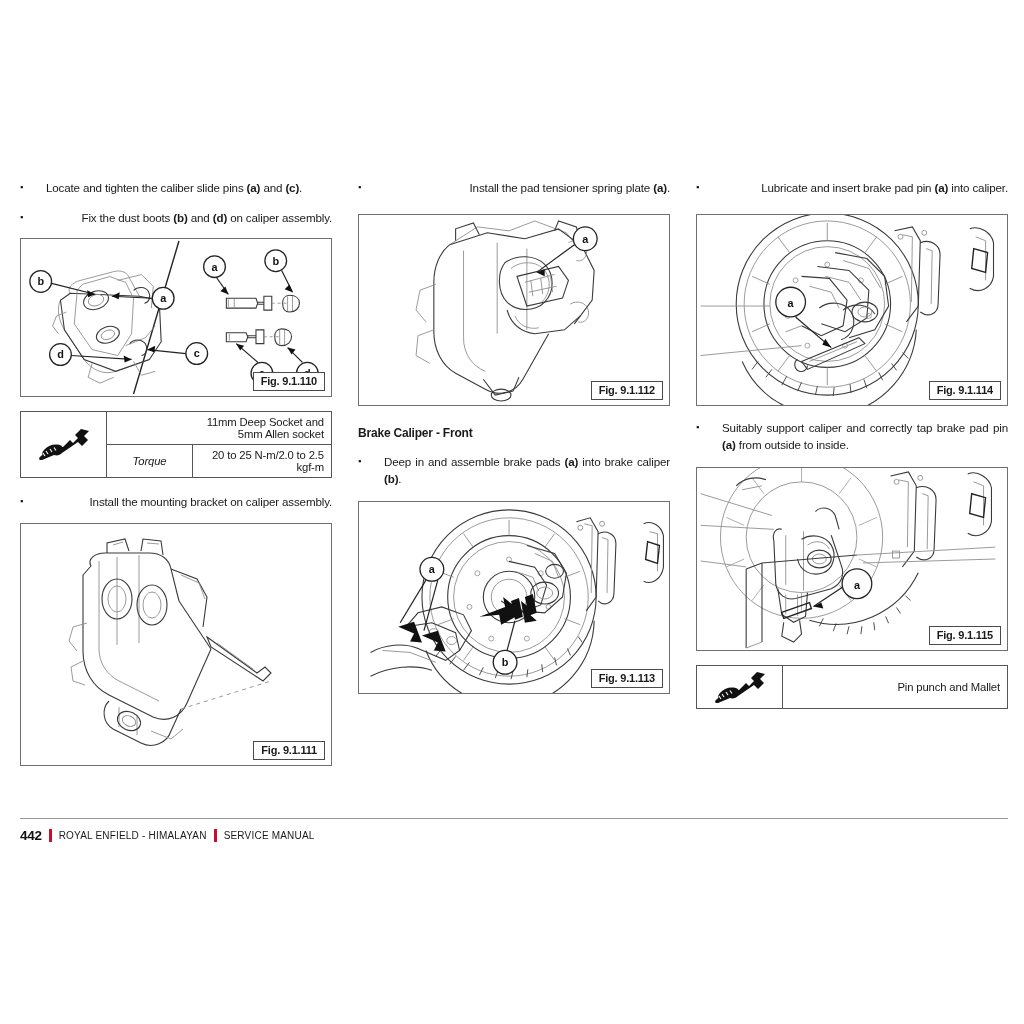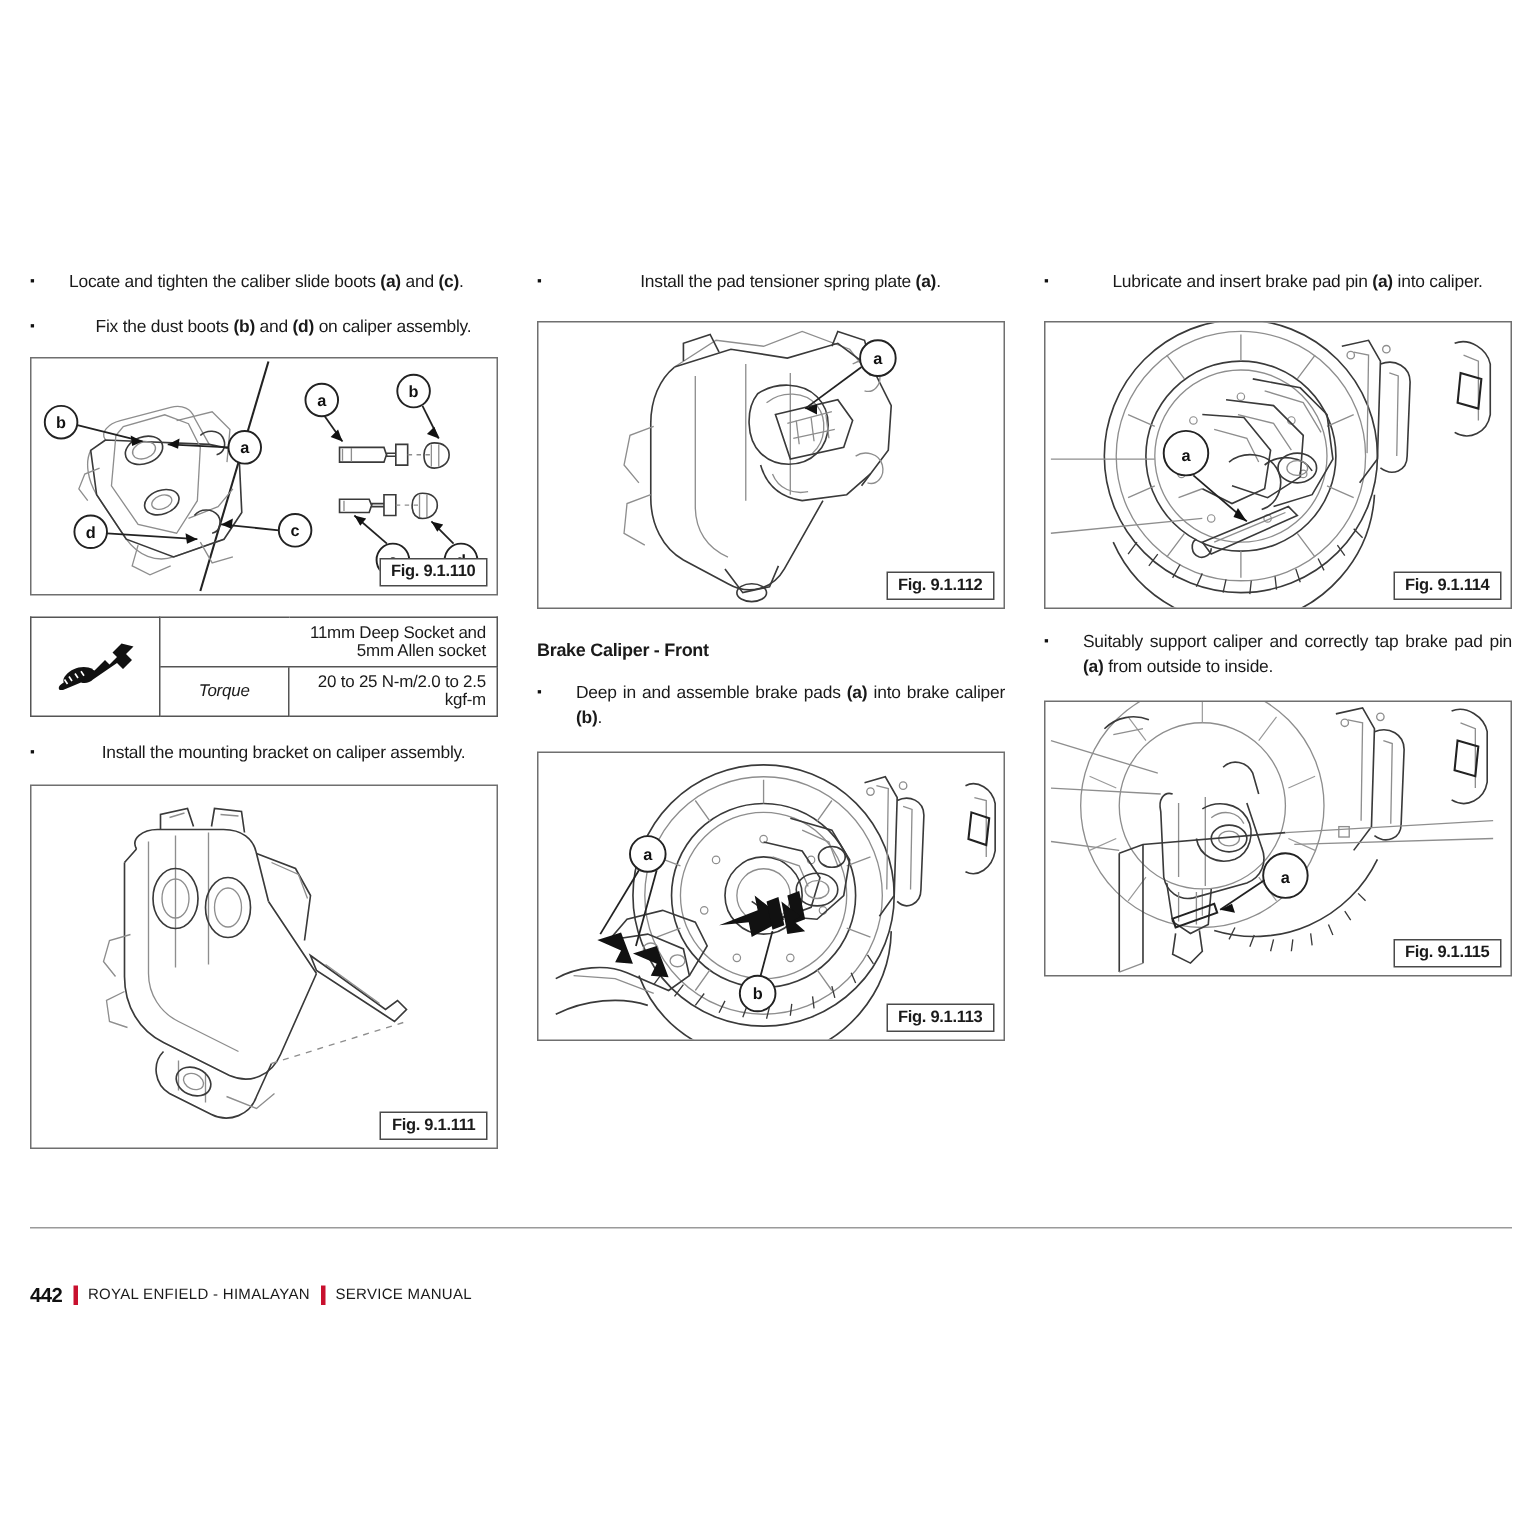--- a/index.html
+++ b/index.html
@@ -31,21 +31,21 @@
     letter-spacing: -0.15px;
   }
   .bullet .dot {
     flex: 0 0 26px;
     font-size: 9px;
     line-height: 1.75;
     color: #111;
   }
   .bullet .btxt { flex: 1 1 auto; text-align: justify; }
   .bullet .btxt b { font-weight: bold; }
-  .bullet.nojust .btxt { text-align: center; }
+  .bullet.nojust .btxt { text-align: right; }
 
   
   .sec-head {
     font-size: 12px;
     font-weight: bold;
     letter-spacing: -0.2px;
     margin: 6px 0 14px 0;
   }
 
   
@@ -95,21 +95,20 @@
     width: 988px; height: 1px;
     background: #9a9a9a;
   }
   .footer {
     position: absolute;
     left: 20px; top: 828px;
     display: flex;
     align-items: center;
     gap: 7px;
     font-size: 11px;
-    margin-top: 28px;
   }
   .footer .pno { font-size: 13.5px; font-weight: bold; color: #111; letter-spacing: -0.3px; }
   .footer .sep { width: 3px; height: 13px; background: #c8102e; display: inline-block; }
   .footer .ftxt { font-size: 10px; letter-spacing: 0.2px; color: #1a1a1a; }
 
   
   .ln { fill: none; stroke: #3a3a3a; stroke-width: 1.1; }
   .ln-l { fill: none; stroke: #8e8e8e; stroke-width: 0.9; }
   .ln-d { fill: none; stroke: #222; stroke-width: 1.4; }
   .cal-txt { font-family: "Liberation Sans", sans-serif; font-size: 11px; font-weight: bold; fill: #111; text-anchor: middle; }
@@ -120,21 +119,21 @@
 <body>
 
 <div class="page">
 
   <div class="columns">
 
     <div class="col">
 
       <div class="bullet">
         <span class="dot">▪</span>
-        <span class="btxt"><span>Locate and tighten the caliber slide boots </span><b>(a)</b><span> and </span><b>(c)</b><span>.</span></span>
+        <span class="btxt"><span>Locate and tighten the caliber slide pins </span><b>(a)</b><span> and </span><b>(c)</b><span>.</span></span>
       </div>
 
       <div class="bullet nojust" style="margin-bottom:11px;">
         <span class="dot">▪</span>
         <span class="btxt"><span>Fix the dust boots </span><b>(b)</b><span> and </span><b>(d)</b><span> on caliper assembly.</span></span>
       </div>
 
       <div class="figbox" style="height:159px;">
         <svg viewBox="0 0 310 159">
 
@@ -544,20 +543,35 @@
           <g>
             <circle class="cal-c" cx="160" cy="117" r="15"></circle>
             <text class="cal-txt" x="160" y="122">a</text>
             <path class="lead" d="M146 120 L116 140"></path>
             <path d="M116 140 L124 136 L126 142 Z" fill="#111"></path>
           </g>
         </svg>
         <div class="figlabel">Fig. 9.1.115</div>
       </div>
 
+      <table class="tooltable">
+        <tbody>
+            <tr>
+          <td class="tool-icon-cell">
+            <svg width="64" height="34" viewBox="0 0 64 34">
+              <path d="M49 3 L43 9 L46 12 L41 17 L38 14 L31 21 C27 19 22 20 19 23 L9 30 C6 32 7 35 10 34 L22 29 C25 30 28 29 30 27 L46 16 L50 20 L56 14 L52 10 L57 5 Z" fill="#111"></path>
+              <path d="M30 20 C24 17 16 19 12 24 C9 27 10 31 14 31 L26 26 Z" fill="#111"></path>
+              <path d="M14 25 L16 28 M18 23 L20 26 M22 21.5 L24 24.5" stroke="#fff" stroke-width="1.1" fill="none"></path>
+              <path d="M11 27 L13 30" stroke="#fff" stroke-width="1.1" fill="none"></path>
+            </svg>
+          </td>
+          <td class="tool-desc-cell">Pin punch and Mallet</td>
+        </tr>
+      </tbody>
+        </table>
 
     </div>
 
   </div>
 
   <div class="footrule"></div>
   <div class="footer">
     <span class="pno">442</span>
     <span class="sep"></span>
     <span class="ftxt">ROYAL ENFIELD - HIMALAYAN</span>

